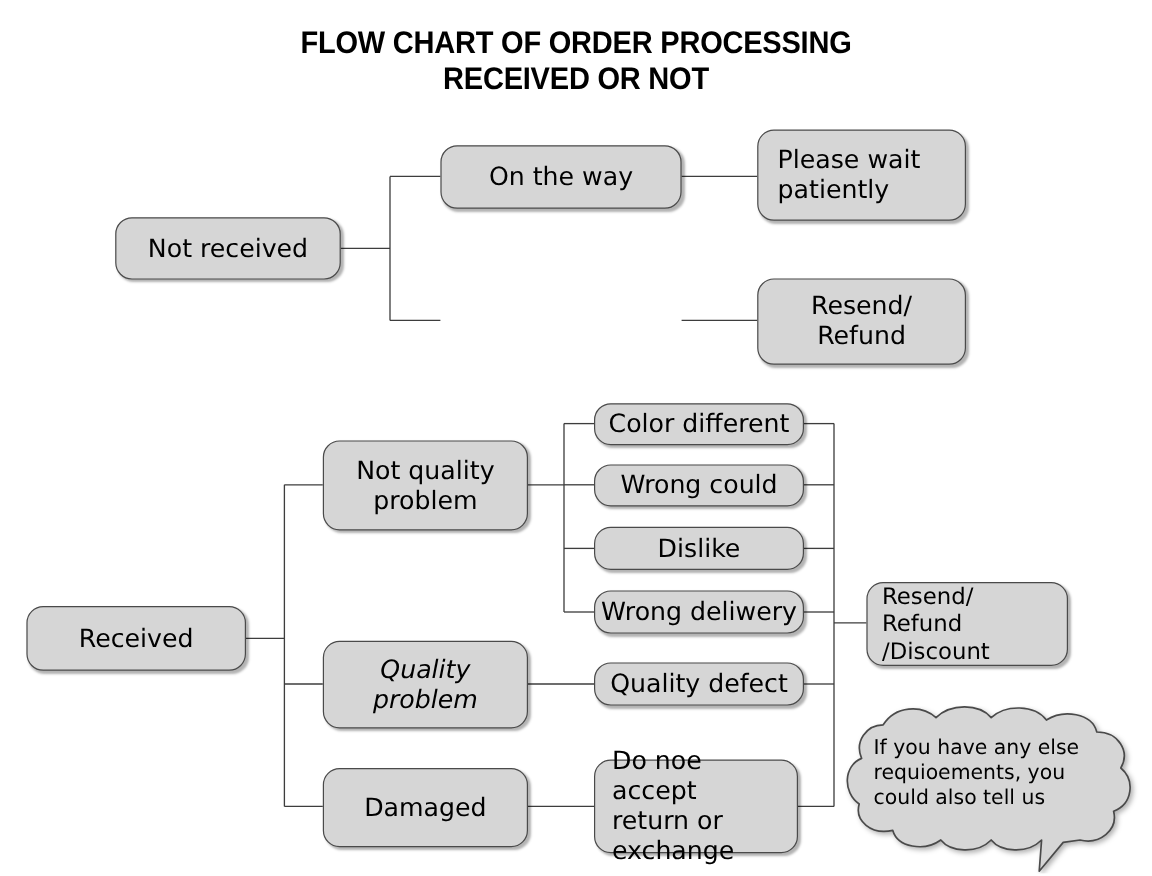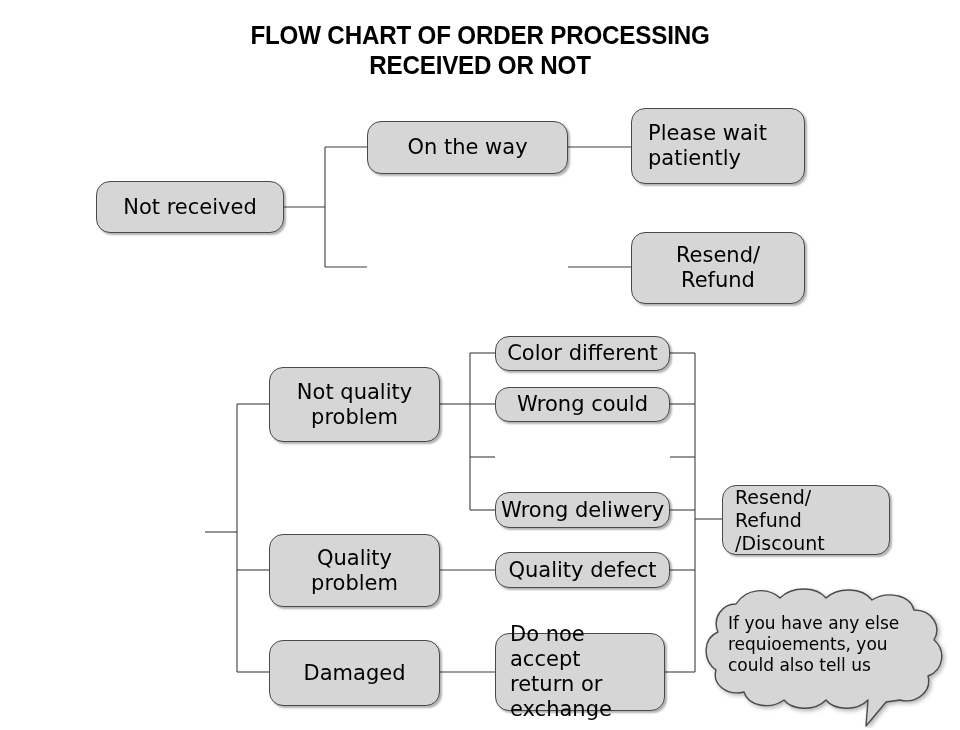--- a/index.html
+++ b/index.html
@@ -167,43 +167,49 @@
     <span class="txt">Please wait
 patiently</span>
   </div>
 
 
   <div class="node center" style="left:631px; top:232px; width:174px; height:72px;">
     <span class="txt">Resend/
 Refund</span>
   </div>
 
+  <div class="node center" style="left:22px; top:505px; width:183px; height:54px;">
+    <span class="txt">Received</span>
+  </div>
 
   <div class="node center" style="left:269px; top:367px; width:171px; height:75px;">
     <span class="txt">Not quality
 problem</span>
   </div>
 
-  <div class="node center" style="left:269px; top:534px; width:171px; height:73px;">
+  <div class="node center" style="left:269px; top:534px; width:171px; height:73px;font-style:italic;">
     <span class="txt">Quality
 problem</span>
   </div>
 
   <div class="node center" style="left:269px; top:640px; width:171px; height:66px;">
     <span class="txt">Damaged</span>
   </div>
 
   <div class="node center" style="left:495px; top:336px; width:175px; height:35px;">
     <span class="txt">Color different</span>
   </div>
 
   <div class="node center" style="left:495px; top:387px; width:175px; height:35px;">
     <span class="txt">Wrong could</span>
   </div>
 
+  <div class="node center" style="left:495px; top:439px; width:175px; height:36px;">
+    <span class="txt">Dislike</span>
+  </div>
 
   <div class="node center" style="left:495px; top:492px; width:175px; height:36px; padding:0 2px;">
     <span class="txt">Wrong deliwery</span>
   </div>
 
   <div class="node center" style="left:495px; top:552px; width:175px; height:36px;">
     <span class="txt">Quality defect</span>
   </div>
 
   <div class="node left" style="left:495px; top:633px; width:170px; height:78px; padding-left:14px;">

